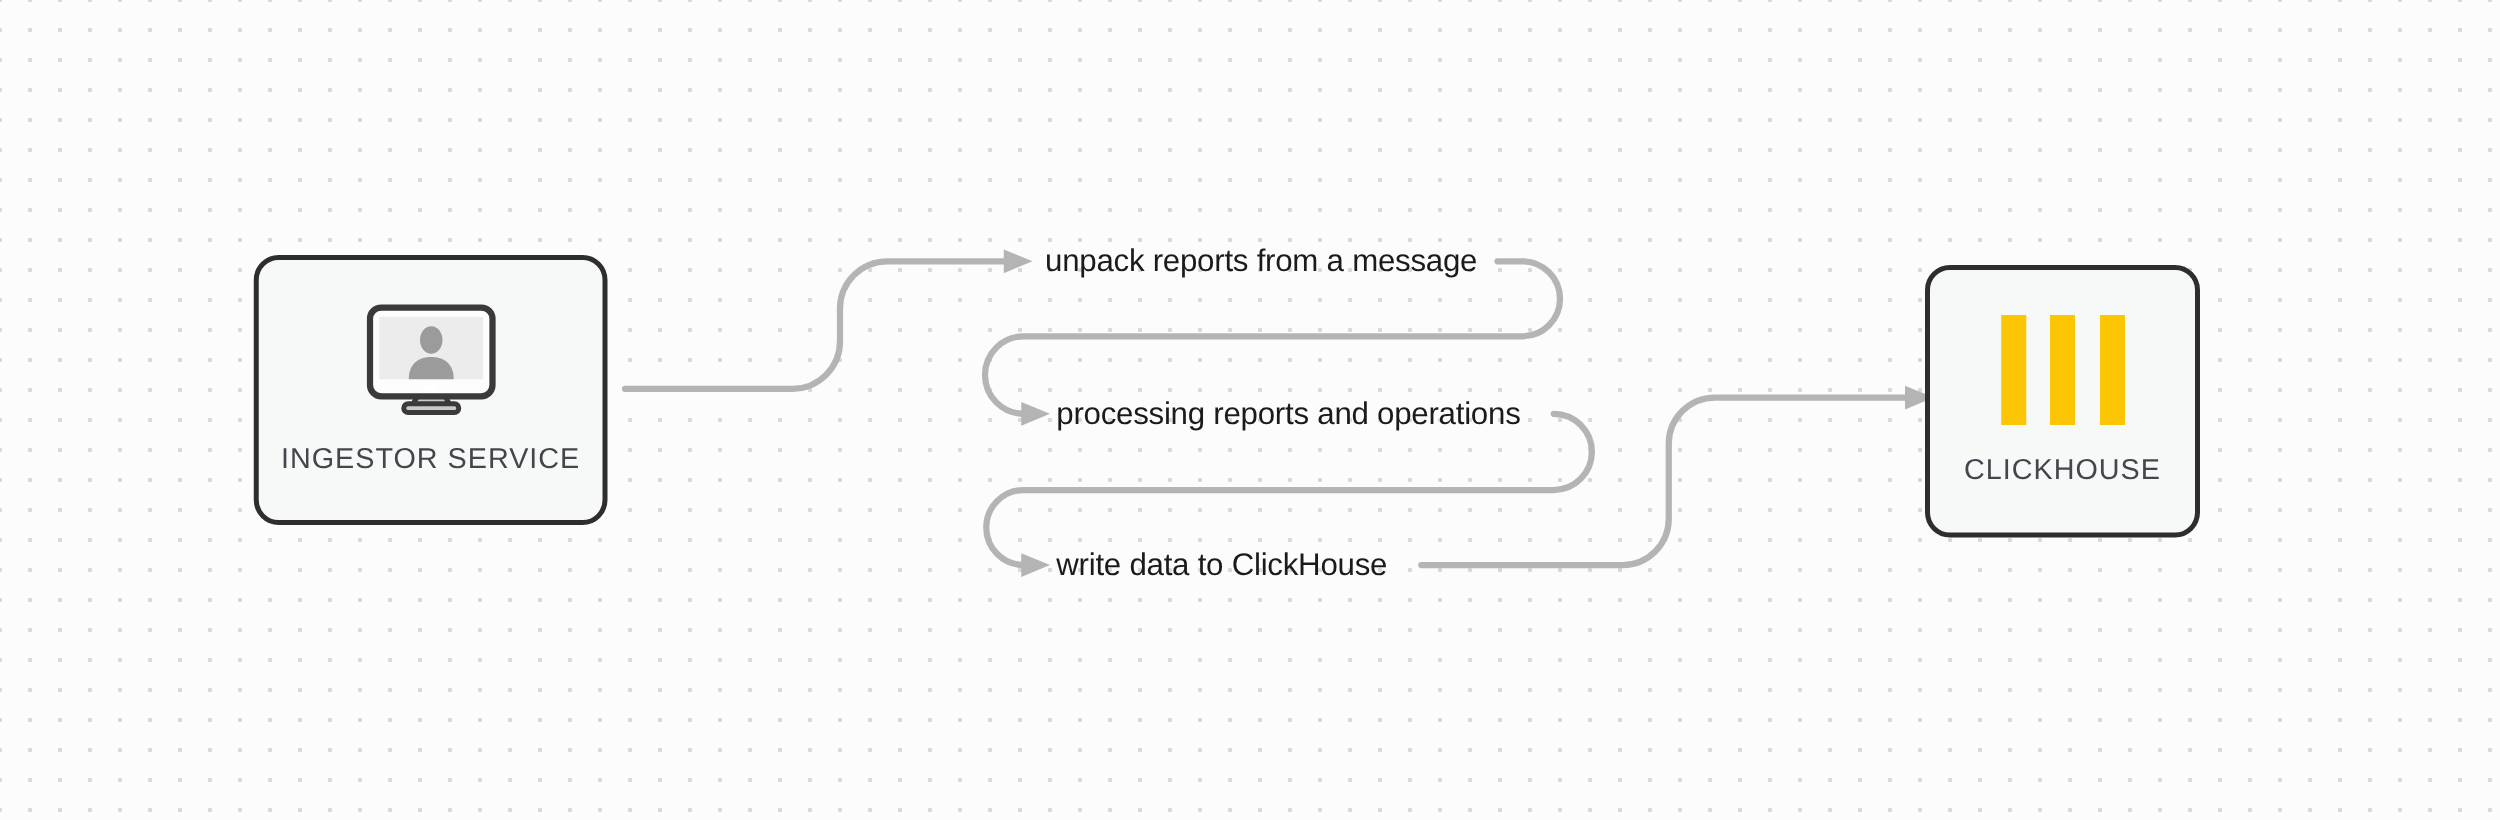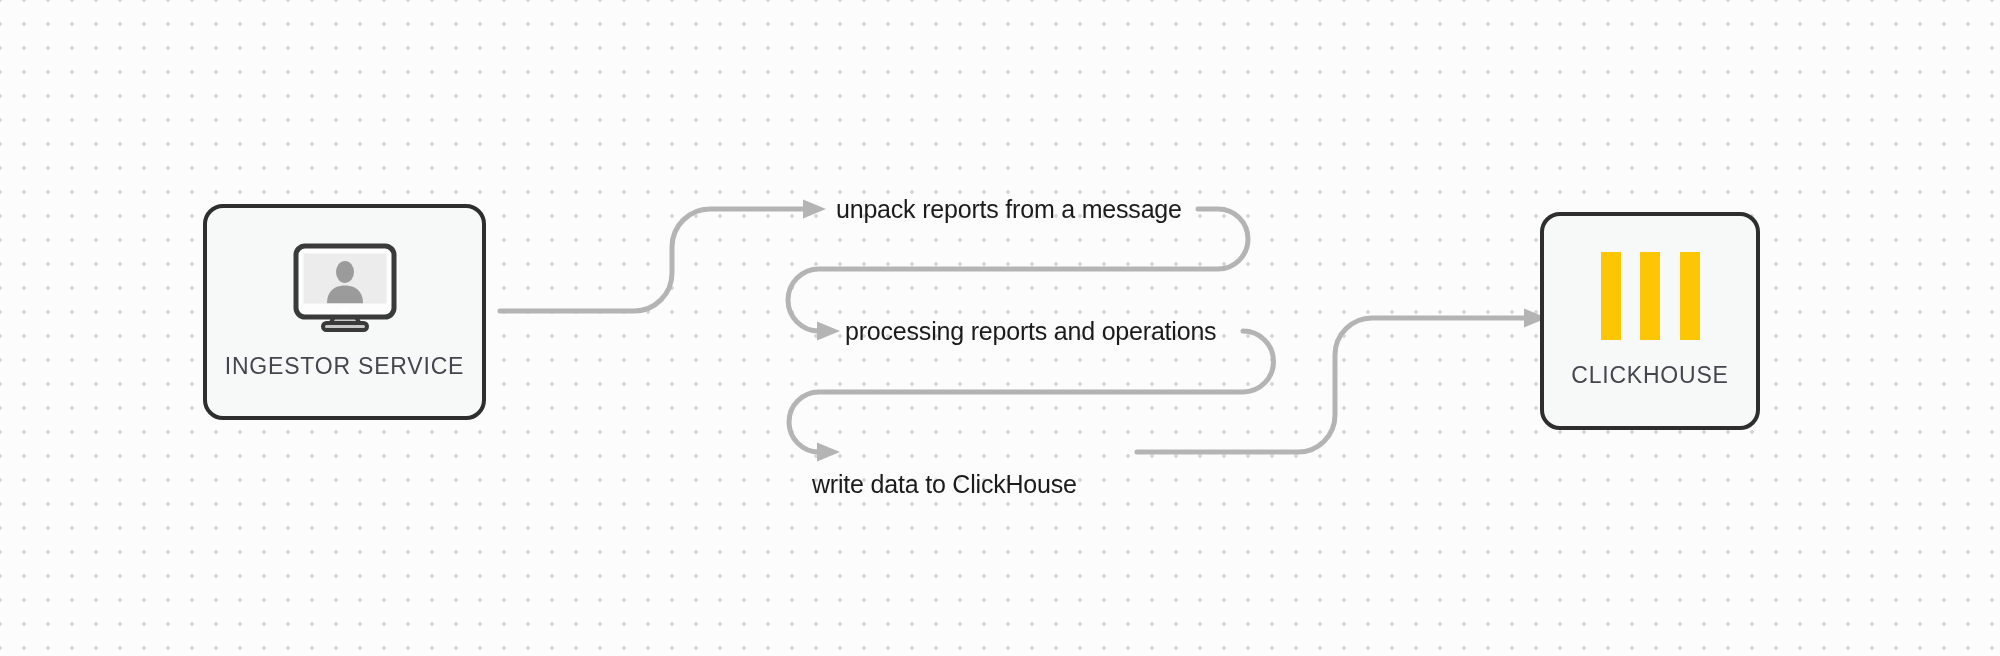--- a/index.html
+++ b/index.html
@@ -109,15 +109,15 @@
     <div class="ch-logo">
       <span class="bar"></span>
       <span class="bar"></span>
       <span class="bar"></span>
     </div>
     <div class="node-label">CLICKHOUSE</div>
   </div>
 
   <div class="step-label" style="left:845px;top:316px;">processing reports and operations</div>
   <div class="step-label" style="left:836px;top:194px;">unpack reports from a message</div>
-  <div class="step-label" style="left:812px;top:437px;margin-top:32px;">write data to ClickHouse</div>
+  <div class="step-label" style="left:845px;top:437px;">write data to ClickHouse</div>
 
 </div>
 
 </body></html>

